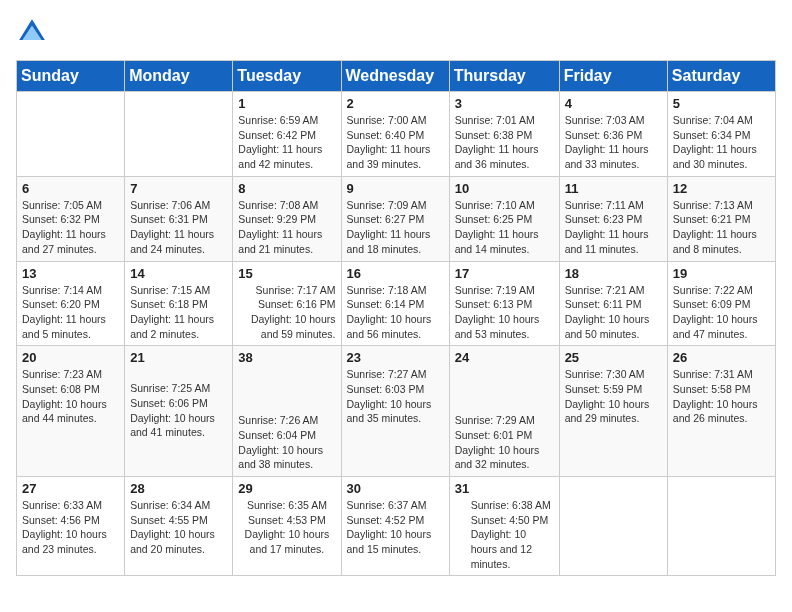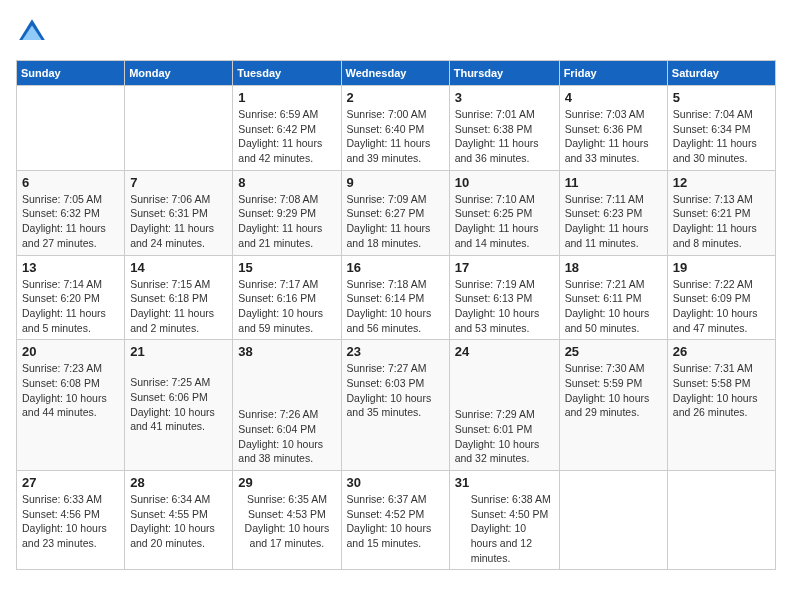--- a/index.html
+++ b/index.html
@@ -47,21 +47,21 @@
     .calendar {
       width: 100%;
       border-collapse: collapse;
       font-size: 11px;
     }
     .calendar thead th {
       background: #1565C0;
       color: #fff;
       padding: 6px 4px;
       text-align: left;
-      font-size: 11px;
+      font-size: 16px;
       font-weight: bold;
       border: 1px solid #ccc;
     }
     .calendar tbody td {
       border: 1px solid #ccc;
       vertical-align: top;
       padding: 4px 5px;
       min-width: 100px;
       height: 80px;
       background: #fff;
@@ -203,21 +203,21 @@
 Daylight: 11 hours and 5 minutes.</div>
         </td>
         <td>
           <div class="day-num">14</div>
           <div class="day-info" style="white-space: pre-line;">Sunrise: 7:15 AM
 Sunset: 6:18 PM
 Daylight: 11 hours and 2 minutes.</div>
         </td>
         <td>
           <div class="day-num">15</div>
-          <div class="day-info" style="white-space: pre-line;">Sunrise: 7:17 AM
+          <div class="day-info" style="white-space: pre-line; text-align: right;">Sunrise: 7:17 AM
 Sunset: 6:16 PM
 Daylight: 10 hours and 59 minutes.</div>
         </td>
         <td>
           <div class="day-num">16</div>
           <div class="day-info" style="white-space: pre-line;">Sunrise: 7:18 AM
 Sunset: 6:14 PM
 Daylight: 10 hours and 56 minutes.</div>
         </td>
         <td>

